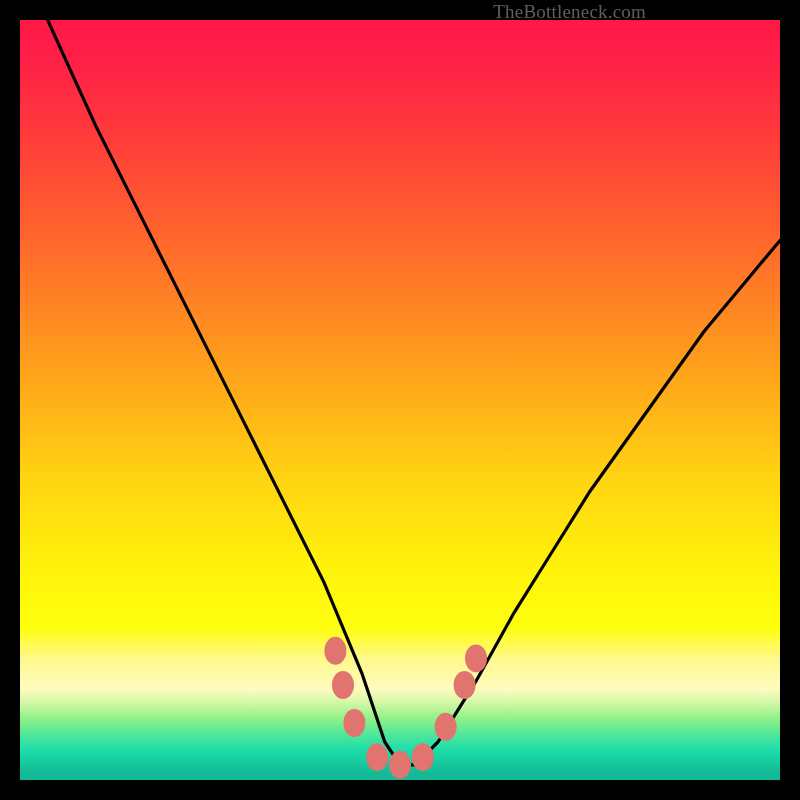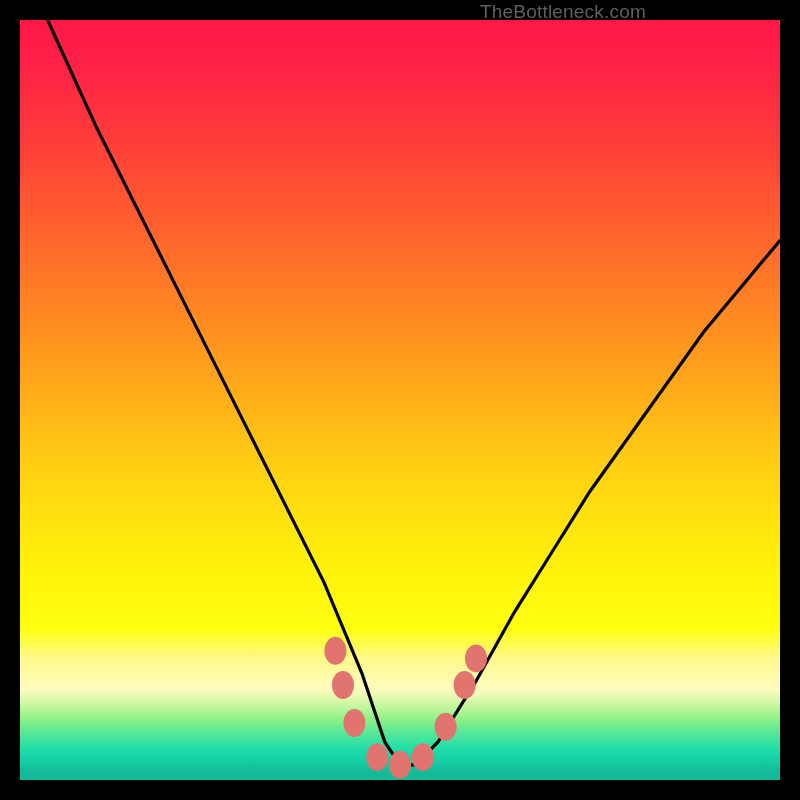--- a/index.html
+++ b/index.html
@@ -8,20 +8,21 @@
     width: 800px;
     height: 800px;
     background: #000;
     overflow: hidden;
     font-family: Arial, Helvetica, sans-serif;
   }
   .stage {
     position: relative;
     width: 652px;
     height: 800px;
+    font-family: Liberation Serif, serif;
   }
   .plot {
     position: absolute;
     left: 20px;
     top: 20px;
     width: 760px;
     height: 760px;
     overflow: hidden;
   }
   .gradient {

